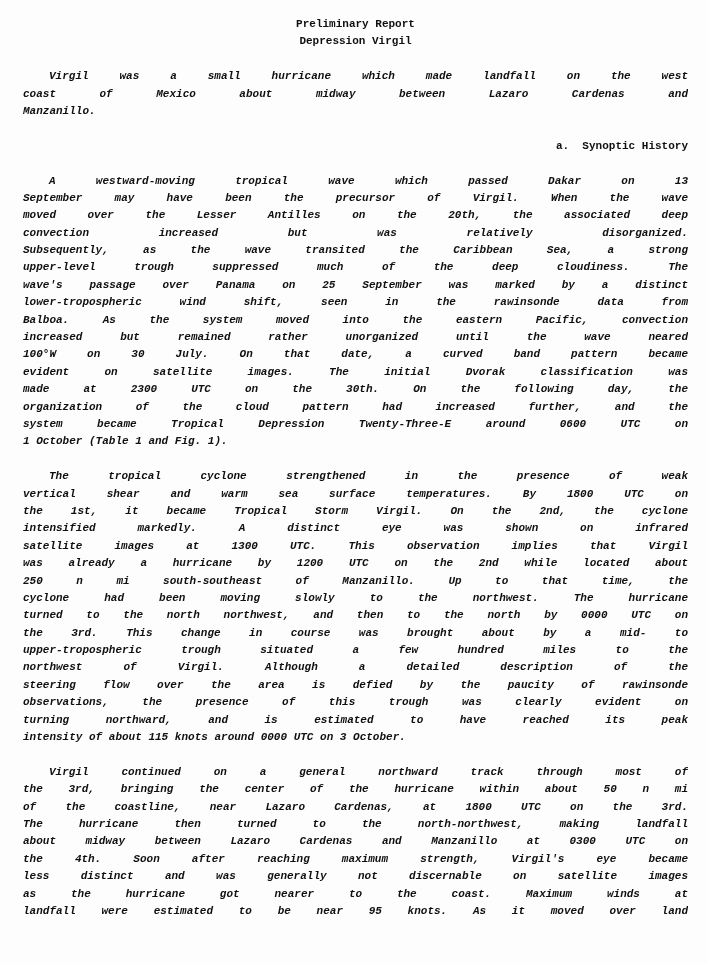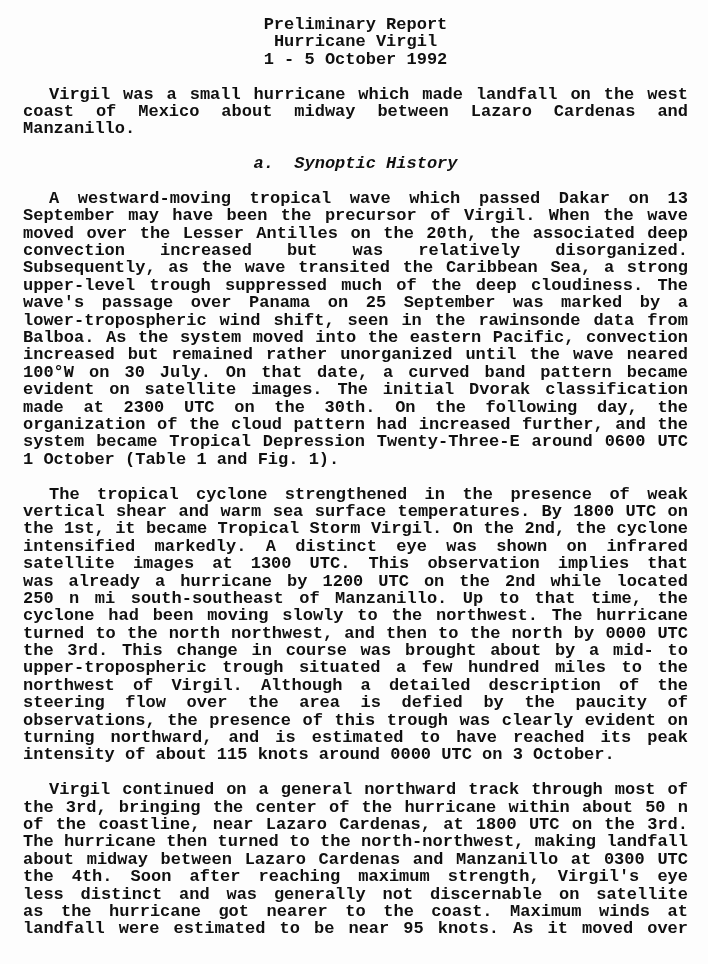--- a/index.html
+++ b/index.html
@@ -9,47 +9,47 @@
   }
   .page {
     position: relative;
     width: 708px;
     height: 964px;
     box-sizing: border-box;
     background: #fdfdfd;
     color: #101010;
     font-family: "Liberation Mono", "DejaVu Sans Mono", monospace;
     font-weight: 700;
-    font-size: 17px;
+    font-size: 11px;
     line-height: 17.4px;
     padding: 16px 20px 8px 23px;
     overflow: hidden;
   }
   .title-block {
     text-align: center;
   }
   .title-line {
     height: 17.4px;
     overflow: hidden;
   }
   .block {
     margin-top: 17.4px;
   }
   .heading {
     white-space: pre;
-    text-align: center;
+    text-align: right;
     height: 17.4px;
     overflow: hidden;
-    font-style: italic;
   }
   .line {
     height: 17.4px;
     overflow: hidden;
     text-align: justify;
     text-align-last: justify;
+    font-style: italic;
   }
   .line:not(.last)::after {
     content: "";
     display: inline-block;
     width: 100%;
     height: 0;
   }
   .line.last {
     text-align: right;
     text-align-last: left;
@@ -60,22 +60,21 @@
   .line.indent {
     text-indent: 26px;
   }
 </style>
 </head>
 <body>
 
 <div class="page">
   <div class="title-block">
     <div class="title-line">Preliminary Report</div>
-    <div class="title-line">Hurricane Virgil</div>
-    <div class="title-line">1 - 5 October 1992</div>
+    <div class="title-line">Depression Virgil</div>
   </div>
   <div class="content">
       <div class="block para">
         <div class="line indent">Virgil was a small hurricane which made landfall on the west</div>
         <div class="line">coast of Mexico about midway between Lazaro Cardenas and</div>
         <div class="line last">Manzanillo.</div>
       </div>
       <div class="block heading">a.  Synoptic History</div>
       <div class="block para">
         <div class="line indent">A westward-moving tropical wave which passed Dakar on 13</div>

